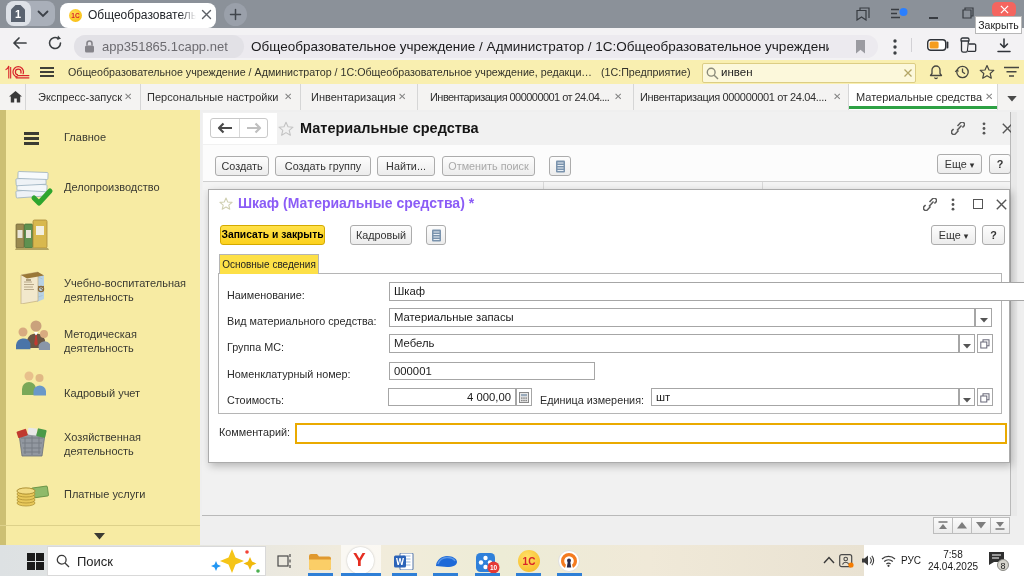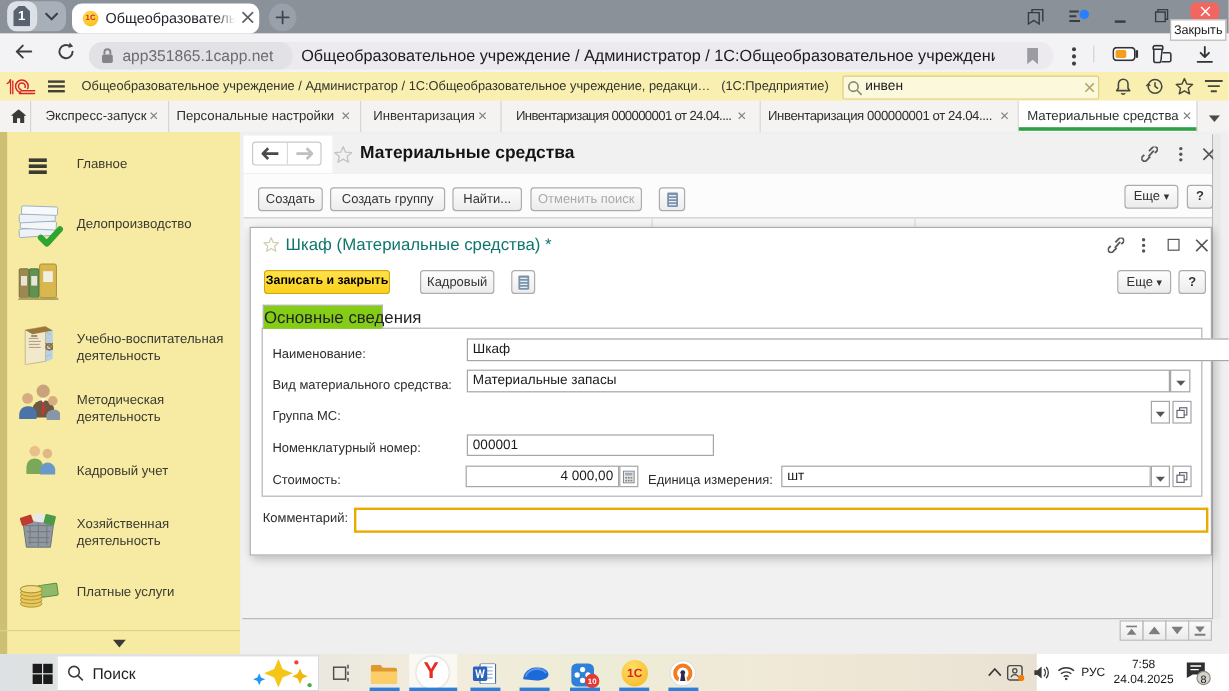--- a/index.html
+++ b/index.html
@@ -310,21 +310,21 @@
         <path d="M5 6 L9 1 H1 Z" fill="#7d7d7d"></path>
         <path d="M0.5 8 H9.5" stroke="#7d7d7d" stroke-width="1.6"></path>
       </svg></div>
 </div>
 <div class="a" style="left:1011px;top:112px;width:6px;height:404px;background:#e9e9e9"></div>
 
 <div class="a" id="dlg" style="left:208px;top:189px;width:802px;height:274px;background:#fff;border:1px solid #ababab;box-shadow:2px 3px 8px rgba(0,0,0,0.25)">
  <svg class="a" style="left:10px;top:7px" width="14" height="13" viewBox="0 0 16 15">
       <path d="M8 1.2 L10 5.8 L15 6.2 L11.2 9.4 L12.4 14.2 L8 11.6 L3.6 14.2 L4.8 9.4 L1 6.2 L6 5.8 Z" fill="none" stroke="#cfcfb0" stroke-width="1.2" stroke-linejoin="round"></path>
     </svg>
- <div class="a" style="left:29px;top:5px;font-size:14px;font-weight:normal;color:#0f766e;white-space:nowrap">Шкаф (Материальные средства) *</div>
+ <div class="a" style="left:29px;top:5px;font-size:14px;font-weight:bold;color:#8b5cf6;white-space:nowrap">Шкаф (Материальные средства) *</div>
  <svg class="a" style="left:714px;top:8px" width="14" height="13" viewBox="0 0 14 13">
       <g fill="none" stroke="#5a5a5a" stroke-width="1.5">
         <path d="M6 8.5 L10.5 3.5"></path>
         <path d="M5 5 l3-3.2 a2.3 2.3 0 0 1 3.3 3.3 l-1.4 1.4" transform="translate(1.5,-1)"></path>
         <path d="M8.5 7.5 l-3 3.2 a2.3 2.3 0 0 1 -3.3 -3.3 l1.4-1.4" transform="translate(-1,1)"></path>
       </g>
     </svg>
  <svg class="a" style="left:742px;top:8px" width="4" height="13" viewBox="0 0 4 13">
       <circle cx="2" cy="1.8" r="1.4" fill="#555"></circle>
       <circle cx="2" cy="6.5" r="1.4" fill="#555"></circle>
@@ -335,30 +335,31 @@
       <path d="M0.8 0.8 L10.2 10.2 M10.2 0.8 L0.8 10.2" stroke="#555" stroke-width="1.4"></path>
     </svg>
  <div class="btn" style="left:11px;top:35px;width:105px;background:linear-gradient(#ffe14a,#fcd11d);border-color:#d4aa00;font-weight:bold;color:#000;font-size:10.3px">Записать и закрыть</div>
  <div class="btn" style="left:141px;top:35px;width:62px">Кадровый</div>
  <div class="btn" style="left:217px;top:35px;width:20px"><svg width="11" height="13" viewBox="0 0 11 13" style="margin-top:3px">
         <rect x="1" y="0.5" width="9" height="12" rx="1" fill="#7a93ad"></rect>
         <path d="M2.5 3 h6 M2.5 5.5 h6 M2.5 8 h6 M2.5 10.5 h6" stroke="#e8eef4" stroke-width="1"></path>
       </svg></div>
  <div class="btn" style="left:722px;top:35px;width:45px">Еще <span style="font-size:9px">▾</span></div>
  <div class="btn" style="left:773px;top:35px;width:23px;font-weight:bold">?</div>
- <div class="a" style="left:10px;top:64px;width:100px;height:20px;border:1px solid #b5b5b5;border-bottom:none;background:#84cc16;z-index:2;font-size:14px;color:#222;text-align:center;line-height:19px;white-space:nowrap">Основные сведения</div>
+ <div class="a" style="left:10px;top:64px;width:100px;height:20px;border:1px solid #b5b5b5;border-bottom:none;background:#fde047;z-index:2;font-size:10px;color:#222;text-align:center;line-height:19px;white-space:nowrap">Основные сведения</div>
  <div class="a" style="left:9px;top:83px;width:784px;height:141px;border-top:1px solid #b5b5b5;border-left:1px solid #b5b5b5;border-right:1px solid #b5b5b5;border-bottom:1px solid #b5b5b5"></div>
  <div class="lbl" style="left:18px;top:99px">Наименование:</div>
  <div class="inp" style="left:180px;top:92px;width:727px;height:19px;line-height:17px">Шкаф</div>
  <div class="lbl" style="left:18px;top:125px">Вид материального средства:</div>
  <div class="inp" style="left:180px;top:118px;width:586px;height:19px">Материальные запасы</div>
  <div class="cbtn" style="left:766px;top:118px;width:17px;height:19px"><svg width="8" height="5" viewBox="0 0 8 5" style="margin-top:7px">
         <path d="M0 0 L4 4.5 L8 0 Z" fill="#555"></path>
       </svg></div>
  <div class="lbl" style="left:18px;top:151px">Группа МС:</div>
+ <div class="inp" style="left:180px;top:144px;width:570px;height:19px">Мебель</div>
  <div class="cbtn" style="left:750px;top:144px;width:16px;height:19px"><svg width="8" height="5" viewBox="0 0 8 5" style="margin-top:7px">
         <path d="M0 0 L4 4.5 L8 0 Z" fill="#555"></path>
       </svg></div>
  <div class="cbtn" style="left:768px;top:144px;width:16px;height:19px"><svg width="10" height="10" viewBox="0 0 10 10" style="margin-top:4px">
         <rect x="3" y="0.8" width="6" height="6" fill="none" stroke="#667" stroke-width="1"></rect>
         <rect x="0.8" y="3" width="6" height="6" fill="#fff" stroke="#667" stroke-width="1"></rect>
       </svg></div>
  <div class="lbl" style="left:18px;top:178px">Номенклатурный номер:</div>
  <div class="inp" style="left:180px;top:172px;width:206px;height:18px">000001</div>
  <div class="lbl" style="left:18px;top:204px">Стоимость:</div>

